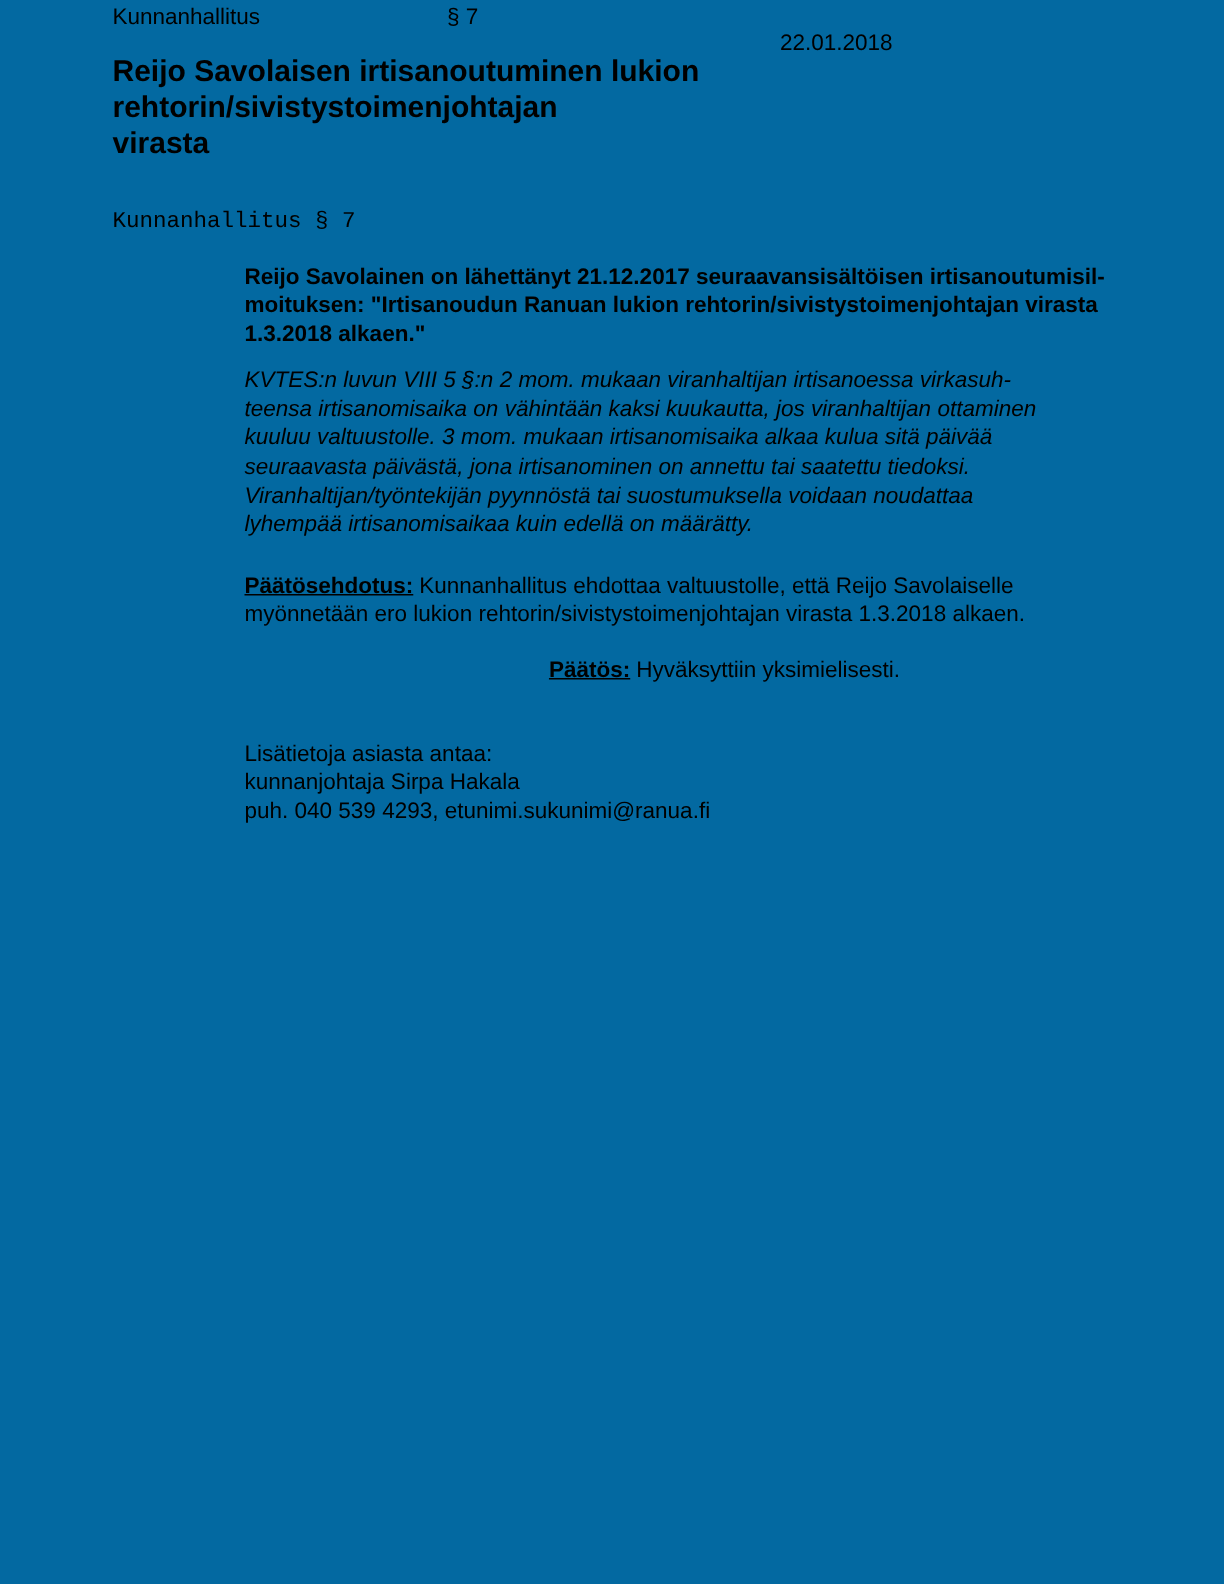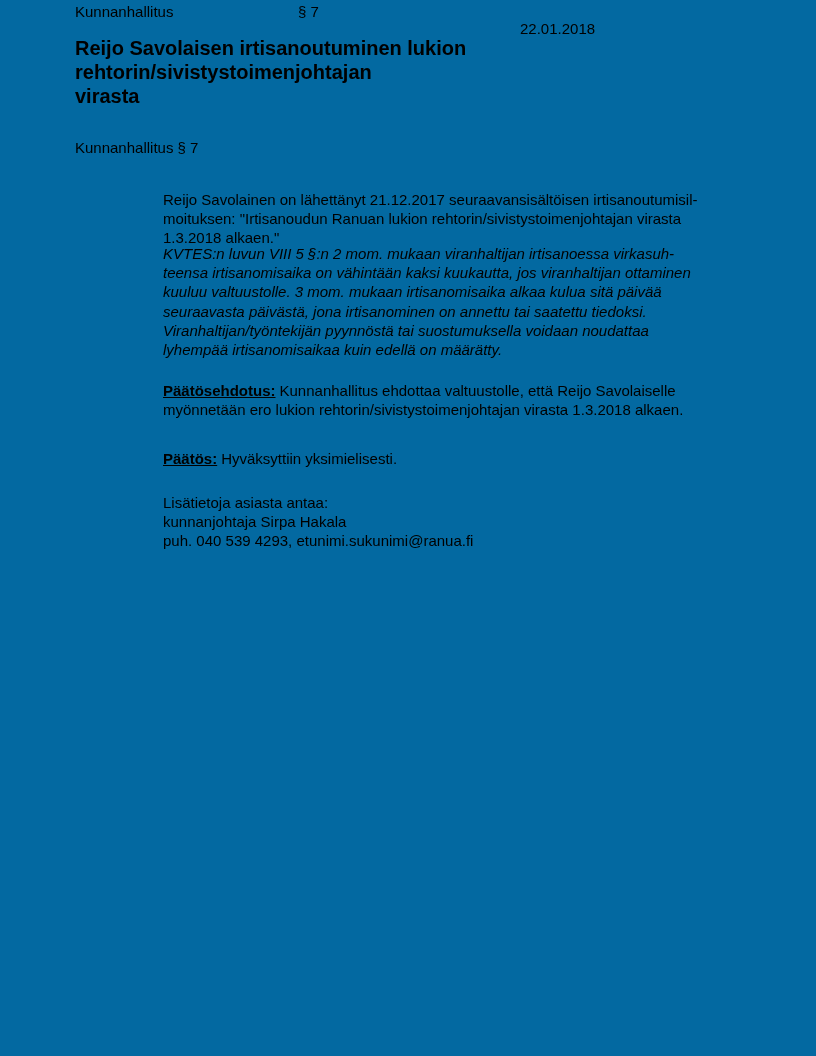--- a/index.html
+++ b/index.html
@@ -29,27 +29,27 @@
 
   .title {
     top: 36px; left: 75px; width: 690px;
     margin: 0;
     font-size: 20px;
     line-height: 24px;
     font-weight: bold;
   }
 
   .case   { top: 100px; left: 75px; width: 400px; }
-  .secref { top: 138px; left: 75px; width: 400px; }
+  .secref { top: 138px; left: 75px; width: 400px; font-family: Liberation Mono, monospace; }
 
   .para { margin: 0; left: 163px; width: 640px; }
-  .p1 { top: 190px; }
+  .p1 { top: 175px; font-weight: bold; }
   .p2 { top: 244px; font-style: italic; }
   .p3 { top: 381px; }
-  .p4 { top: 449px; }
+  .p4 { top: 437px; text-align: center; }
   .p5 { top: 493px; }
 
   .label {
     font-weight: bold;
     text-decoration: underline;
     margin-right: 4px;
   }
 </style>
 </head>
 <body>

